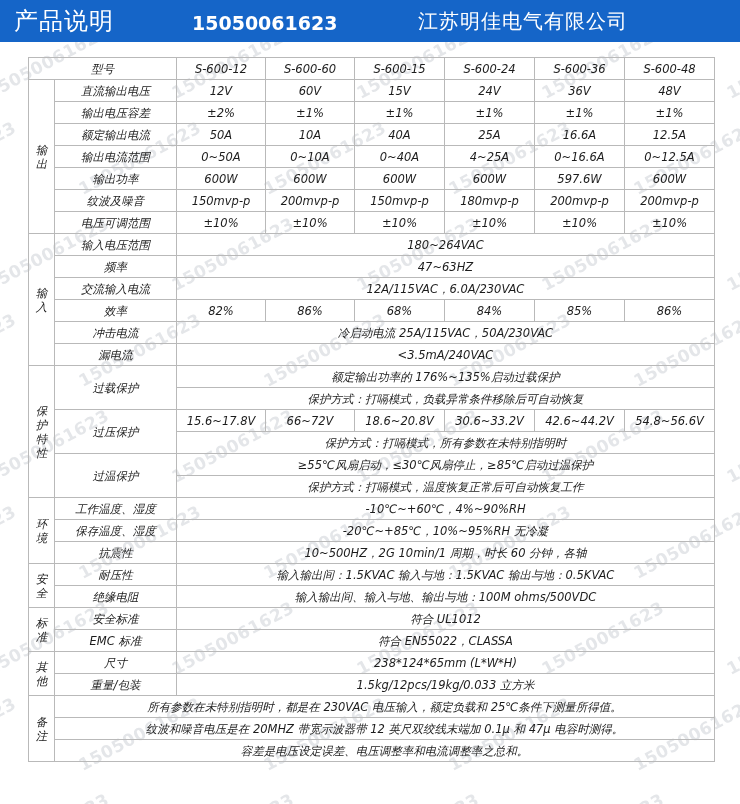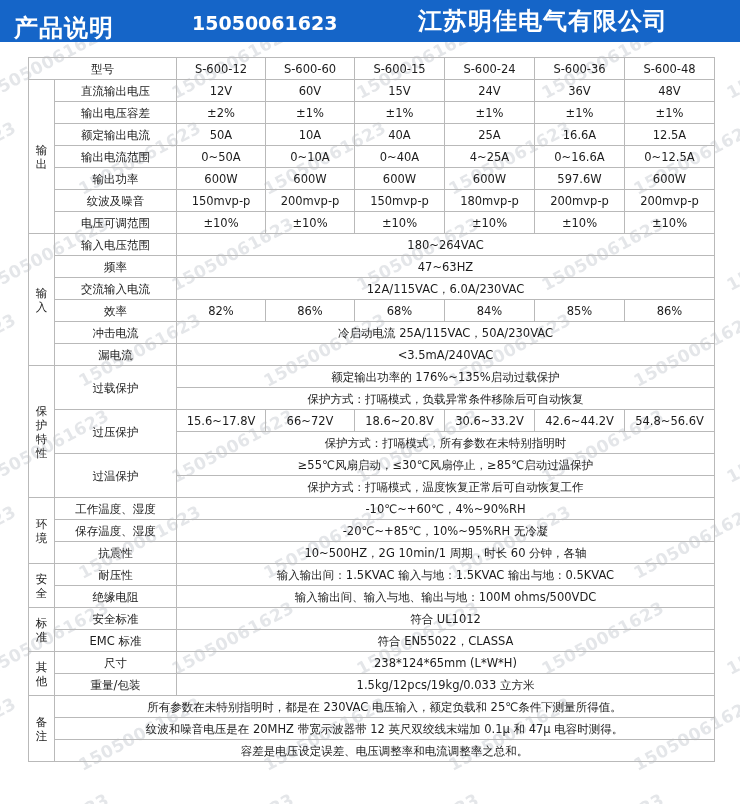--- a/index.html
+++ b/index.html
@@ -20,38 +20,38 @@
     position: absolute;
     left: 0; top: 0;
     width: 740px;
     height: 42px;
     background: #1565C8;
     color: #ffffff;
     z-index: 5;
   }
   #header-title {
     position: absolute;
-    left: 14px; top: 14px;
+    left: 14px; top: 7px;
     font-size: 24px;
-    font-weight: bold;
+    font-weight: normal;
     letter-spacing: 1px;
     line-height: 28px;
   }
   #header-phone {
     position: absolute;
     left: 192px; top: 10px;
     font-size: 19px;
     font-weight: bold;
     line-height: 26px;
   }
   #header-company {
     position: absolute;
     left: 418px; top: 6px;
-    font-size: 24px;
-    font-weight: bold;
+    font-size: 20px;
+    font-weight: normal;
     line-height: 30px;
     letter-spacing: 1px;
   }
 
   
   #watermark-layer {
     position: absolute;
     left: 0; top: 42px;
     width: 740px;
     height: 762px;
@@ -69,20 +69,21 @@
     white-space: nowrap;
     letter-spacing: 0.5px;
   }
 
   
   #spec-table-wrap {
     position: absolute;
     left: 28px; top: 57px;
     width: 686px;
     z-index: 4;
+    font-style: italic;
   }
   table.spec {
     border-collapse: collapse;
     width: 686px;
     table-layout: fixed;
     background: transparent;
   }
   table.spec td {
     border: 1px solid #b9b9b9;
     font-size: 11.5px;

